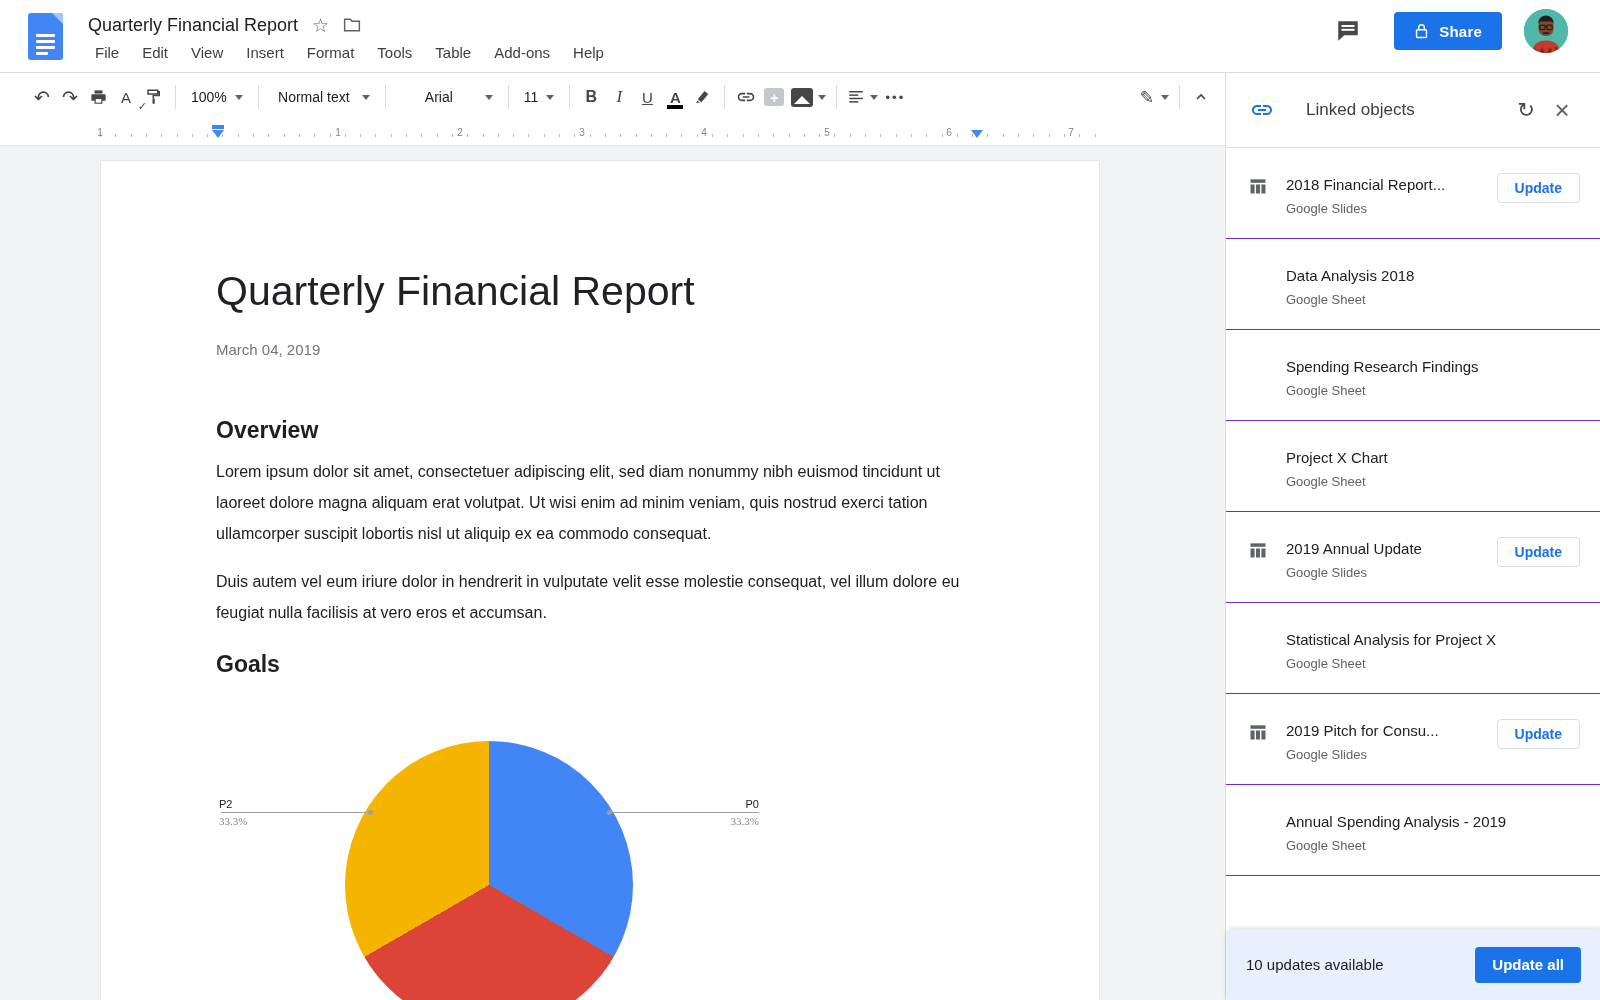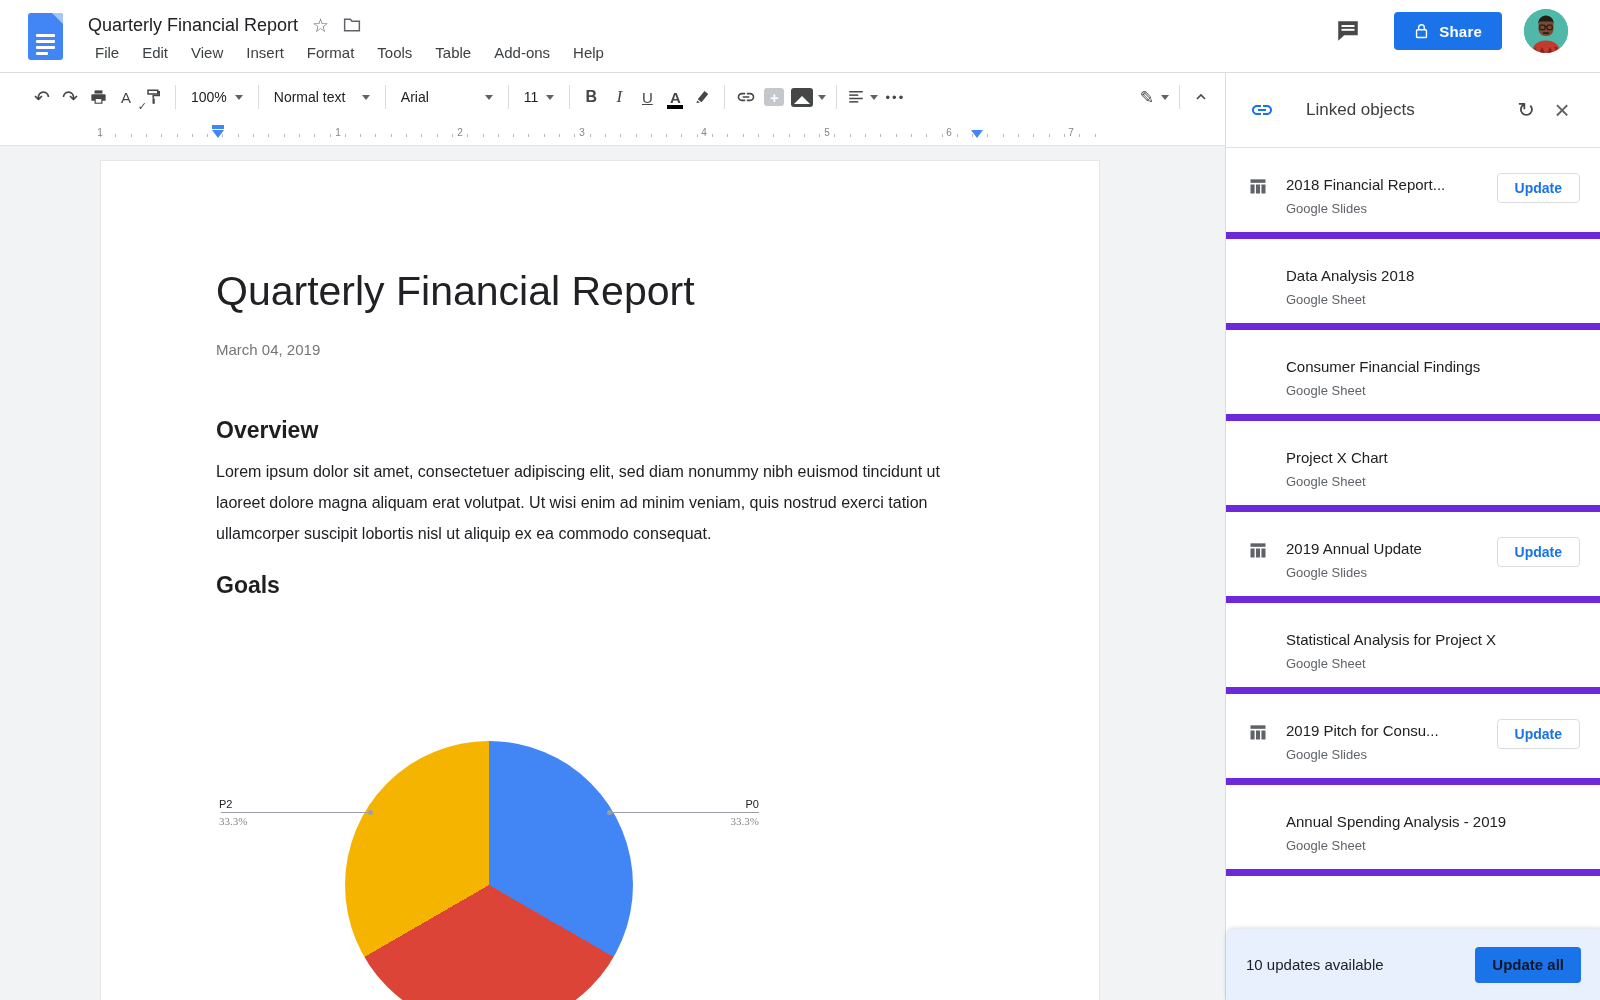--- a/index.html
+++ b/index.html
@@ -31,21 +31,21 @@
   .avatar { width:44px; height:44px; border-radius:50%; overflow:hidden; margin-right:32px; cursor:pointer; background:#4FB8A8; position:relative; }
 
   
   .toolbar { position:absolute; left:0; top:73px; width:1225px; height:48px; background:#fff;
     display:flex; align-items:center; padding:0 10px 0 28px; z-index:20; }
   .tbtn { height:28px; min-width:28px; display:flex; align-items:center; justify-content:center;
     border-radius:4px; color:#444746; cursor:pointer; padding:0 3px; }
   .tglyph { font-size:19px; line-height:1; color:#444746; }
   .tdiv { width:1px; height:24px; background:#DADCE0; margin:0 7px; }
   .dd { display:flex; align-items:center; gap:8px; height:28px; padding:0 8px; border-radius:4px;
-    font-size:14px; color:#202124; cursor:pointer; }
+    font-size:14px; color:#202124; cursor:pointer;text-align:center; }
   .caret { width:0; height:0; border-left:4px solid transparent; border-right:4px solid transparent;
     border-top:5px solid #5F6368; }
   .dd-zoom { min-width:52px; } .dd-style { min-width:112px; } .dd-font { min-width:108px; }
   .dd-style span:first-child, .dd-font span:first-child { flex:1; }
   .fmt-b { font-weight:bold; font-size:16px; }
   .fmt-i { font-style:italic; font-family:"Liberation Serif",serif; font-size:17px; }
   .fmt-u { text-decoration:underline; font-size:15px; }
   .fmt-a { position:relative; font-size:15px; font-weight:bold; }
   .fmt-a .bar { position:absolute; left:50%; transform:translateX(-50%); bottom:2px; width:16px; height:4px; background:#000; }
   .spell { position:relative; font-size:15px; }
@@ -94,34 +94,34 @@
   
   .sidebar { position:absolute; left:1225px; top:73px; width:375px; height:927px; background:#fff;
     border-left:1px solid #DADCE0; z-index:25; }
   .sb-header { height:75px; border-bottom:1px solid #E0E0E0; display:flex; align-items:center; padding:0 20px 0 24px; }
   .sb-title { font-size:17px; color:#3C4043; margin-left:32px; flex:1; }
   .sb-hbtn { width:36px; height:36px; display:flex; align-items:center; justify-content:center;
     color:#444746; cursor:pointer; border-radius:50%; }
   .sb-close { font-size:26px; line-height:1; color:#5F6368; }
   .sb-refresh { font-size:21px; }
   .sb-list { position:relative; }
-  .sb-item { position:relative; height:91px; border-bottom:7px solid #6d28d9; cursor:pointer; }
+  .sb-item { position:relative; height:91px; border-bottom:1px solid #6d28d9; cursor:pointer; }
   .li-icon { position:absolute; left:22px; top:28px; width:20px; height:20px; }
   .icon-pie-glyph { width:20px; height:20px; border-radius:50%;
     background:conic-gradient(#fff 0 5deg,#5F6368 5deg 85deg,#fff 85deg 95deg,#5F6368 95deg 175deg,#fff 175deg 185deg,#5F6368 185deg 355deg,#fff 355deg 360deg); }
   .li-title { position:absolute; left:60px; top:27px; font-size:15px; line-height:20px; color:#202124; white-space:nowrap; }
   .li-sub { position:absolute; left:60px; top:52px; font-size:13px; line-height:17px; color:#5F6368; }
   .li-update { position:absolute; right:20px; top:25px; height:30px; padding:0 17px; background:#fff;
     border:1px solid #DADCE0; border-radius:4px; color:#1A73E8; font-size:14px; font-weight:bold;
     cursor:pointer; font-family:inherit; }
   .sb-footer { position:absolute; left:0; bottom:0; width:375px; height:71px; background:#E8F0FE;
     border-top-left-radius:8px; box-shadow:0 -1px 4px rgba(60,64,67,.18); display:flex; align-items:center;
     padding:0 20px; z-index:5; }
   .sb-footer .status { flex:1; font-size:15px; color:#202124; }
-  .update-all { background:#1A73E8; color:#0f172a; border:none; border-radius:4px; height:36px;
+  .update-all { background:#1A73E8; color:#ffffff; border:none; border-radius:4px; height:36px;
     padding:0 17px; font-size:15px; font-weight:bold; cursor:pointer; font-family:inherit; }
   svg { display:block; }
 </style>
 </head>
 <body>
 
 <header class="topbar">
   <div class="docs-logo">
     <span class="fold"></span>
     <span class="l l1"></span>
@@ -317,20 +317,21 @@
 
     <span class="ruler-num" style="left: 1071px;">7</span>
   </div>
 
 <div class="canvas">
   <div class="page">
     <h1 class="doc-h1">Quarterly Financial Report</h1>
     <div class="doc-date">March 04, 2019</div>
     <h2 class="doc-h2">Overview</h2>
     <p class="doc-p">Lorem ipsum dolor sit amet, consectetuer adipiscing elit, sed diam nonummy nibh euismod tincidunt ut laoreet dolore magna aliquam erat volutpat. Ut wisi enim ad minim veniam, quis nostrud exerci tation ullamcorper suscipit lobortis nisl ut aliquip ex ea commodo consequat.</p>
+    <p class="doc-p">Duis autem vel eum iriure dolor in hendrerit in vulputate velit esse molestie consequat, vel illum dolore eu feugiat nulla facilisis at vero eros et accumsan.</p>
     <h2 class="doc-h2 goals">Goals</h2>
 
     <div class="pie" style="background: conic-gradient(rgb(66, 133, 244) 0deg, rgb(66, 133, 244) 120deg, rgb(219, 68, 55) 120deg, rgb(219, 68, 55) 240deg, rgb(244, 180, 0) 240deg, rgb(244, 180, 0) 360deg);"></div>
     <span class="callout co-label co-left-label">P2</span>
     <span class="callout co-pct co-left-pct">33.3%</span>
     <span class="co-line left">
         <span class="co-dot"></span>
       </span>
     <span class="callout co-label co-right-label">P0</span>
     <span class="callout co-pct co-right-pct">33.3%</span>
@@ -374,21 +375,21 @@
         <span class="li-title">Data Analysis 2018</span>
         <span class="li-sub">Google Sheet</span>
 
       </div>
 
       <div class="sb-item">
 
         <span class="li-icon">
           <span class="icon-pie-glyph"></span>
         </span>
-        <span class="li-title">Consumer Financial Findings</span>
+        <span class="li-title">Spending Research Findings</span>
         <span class="li-sub">Google Sheet</span>
 
       </div>
 
       <div class="sb-item">
 
         <span class="li-icon">
           <span class="icon-pie-glyph"></span>
         </span>
         <span class="li-title">Project X Chart</span>

